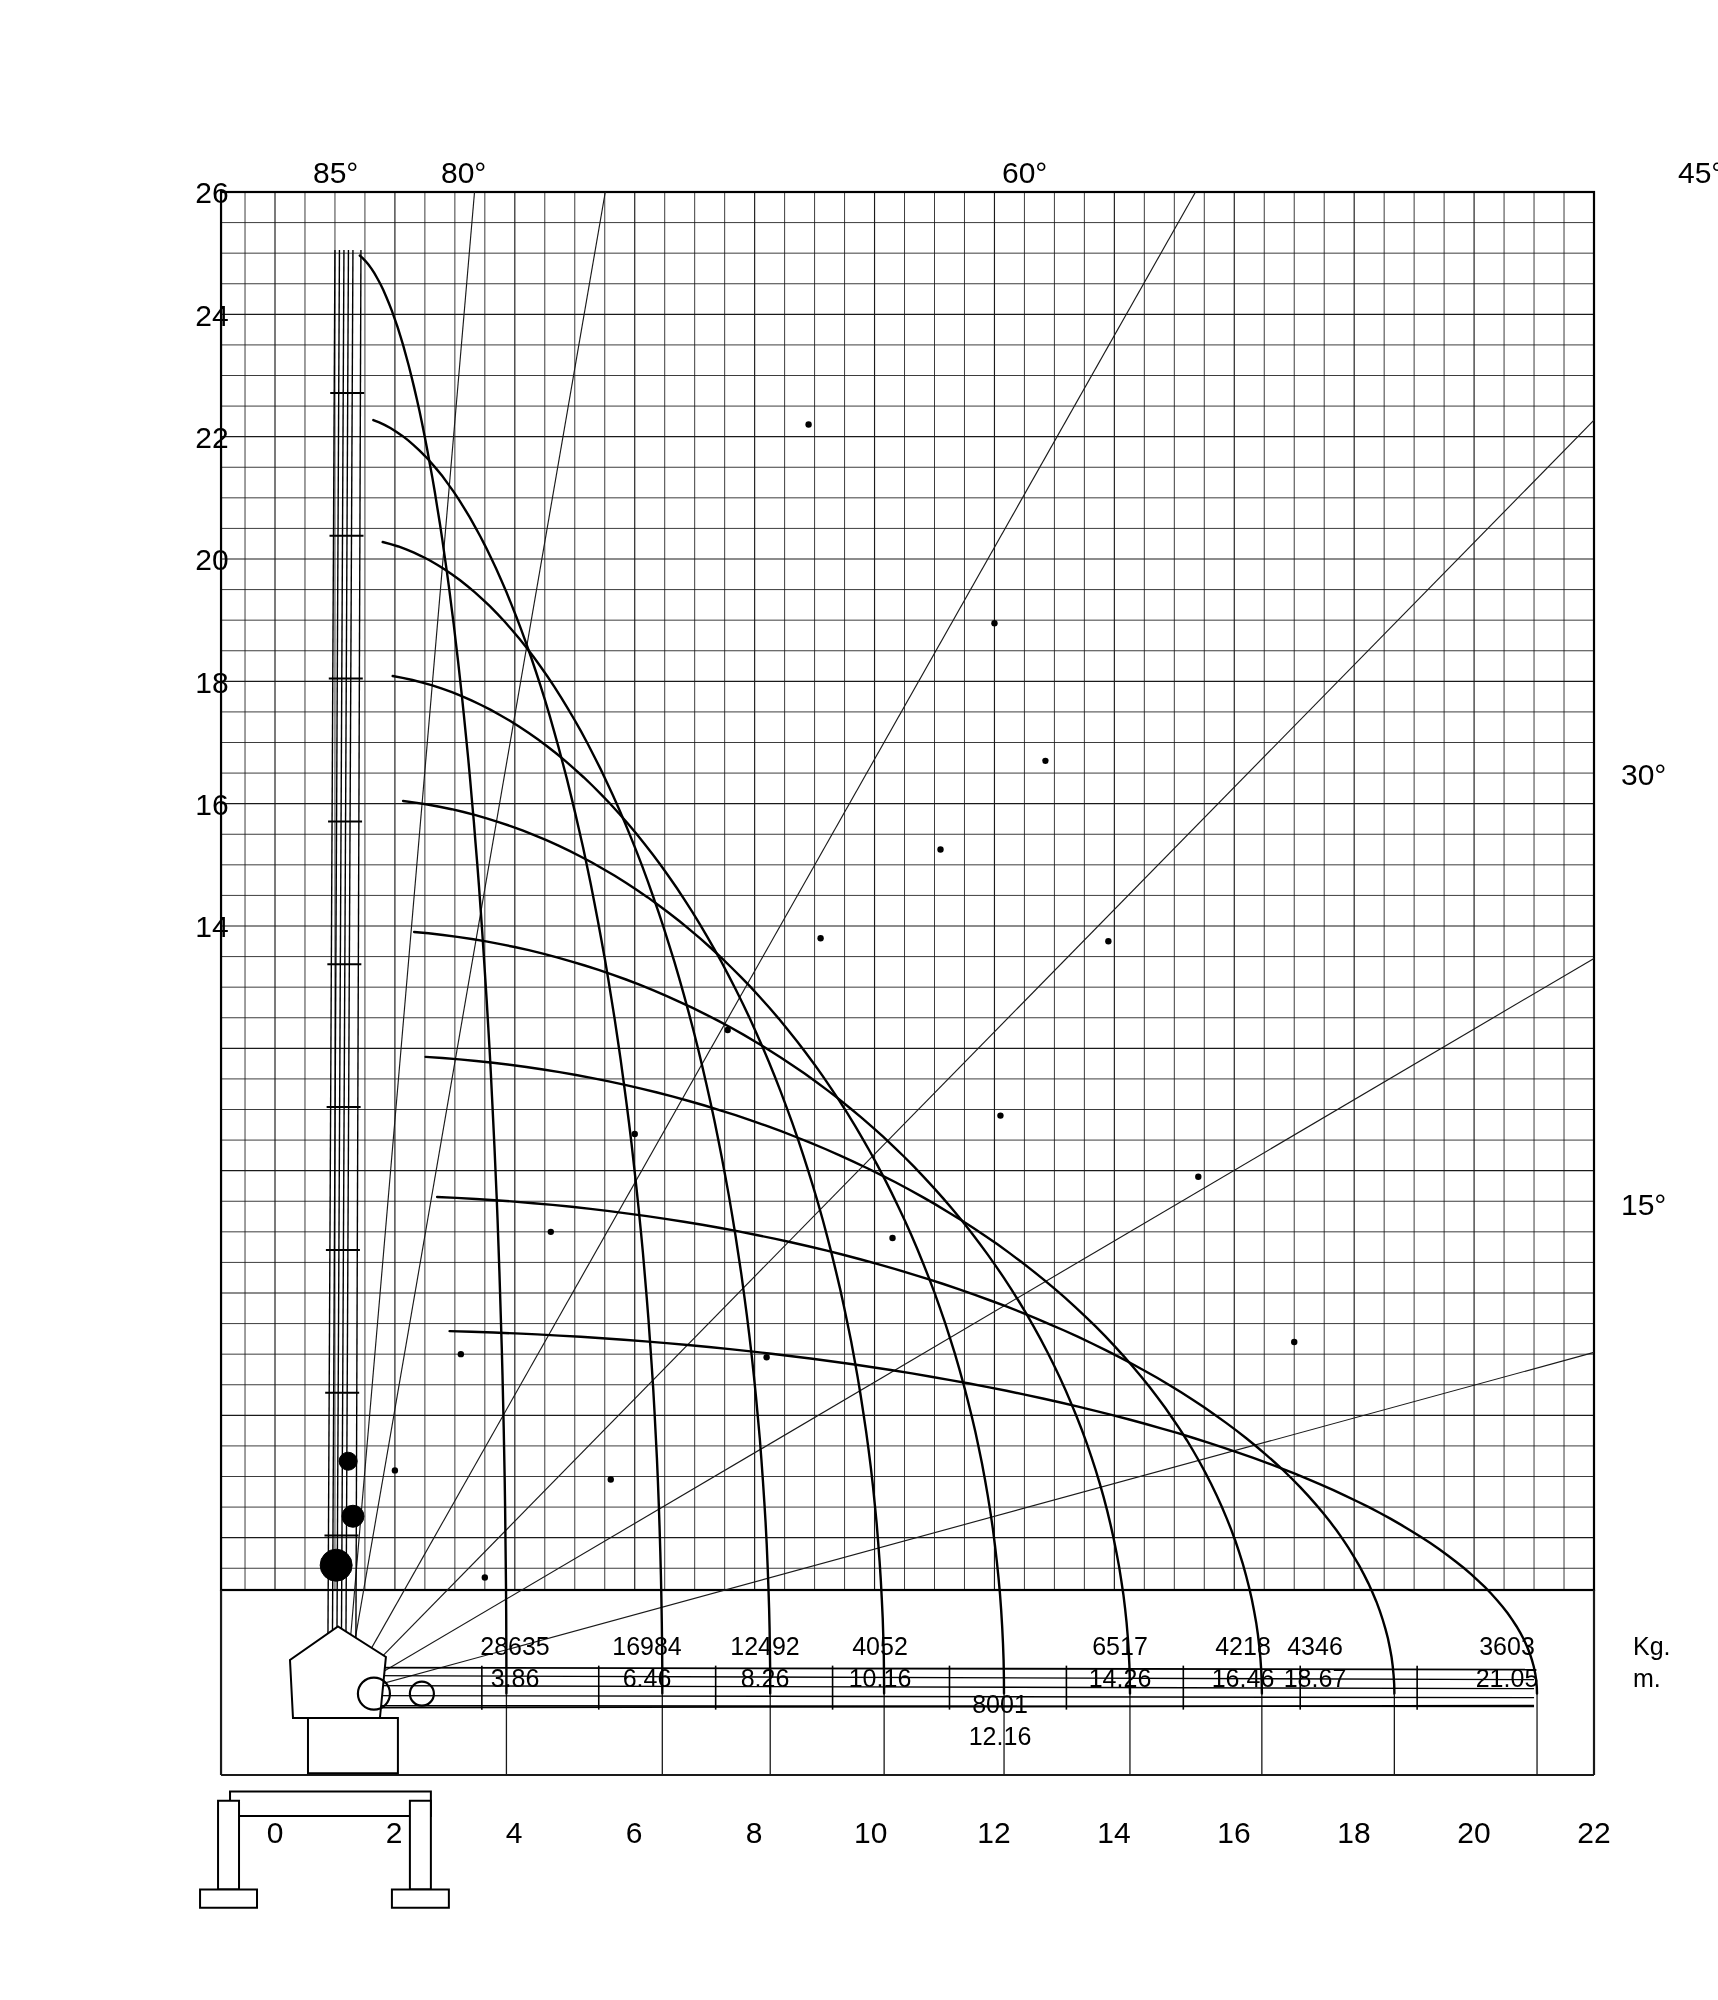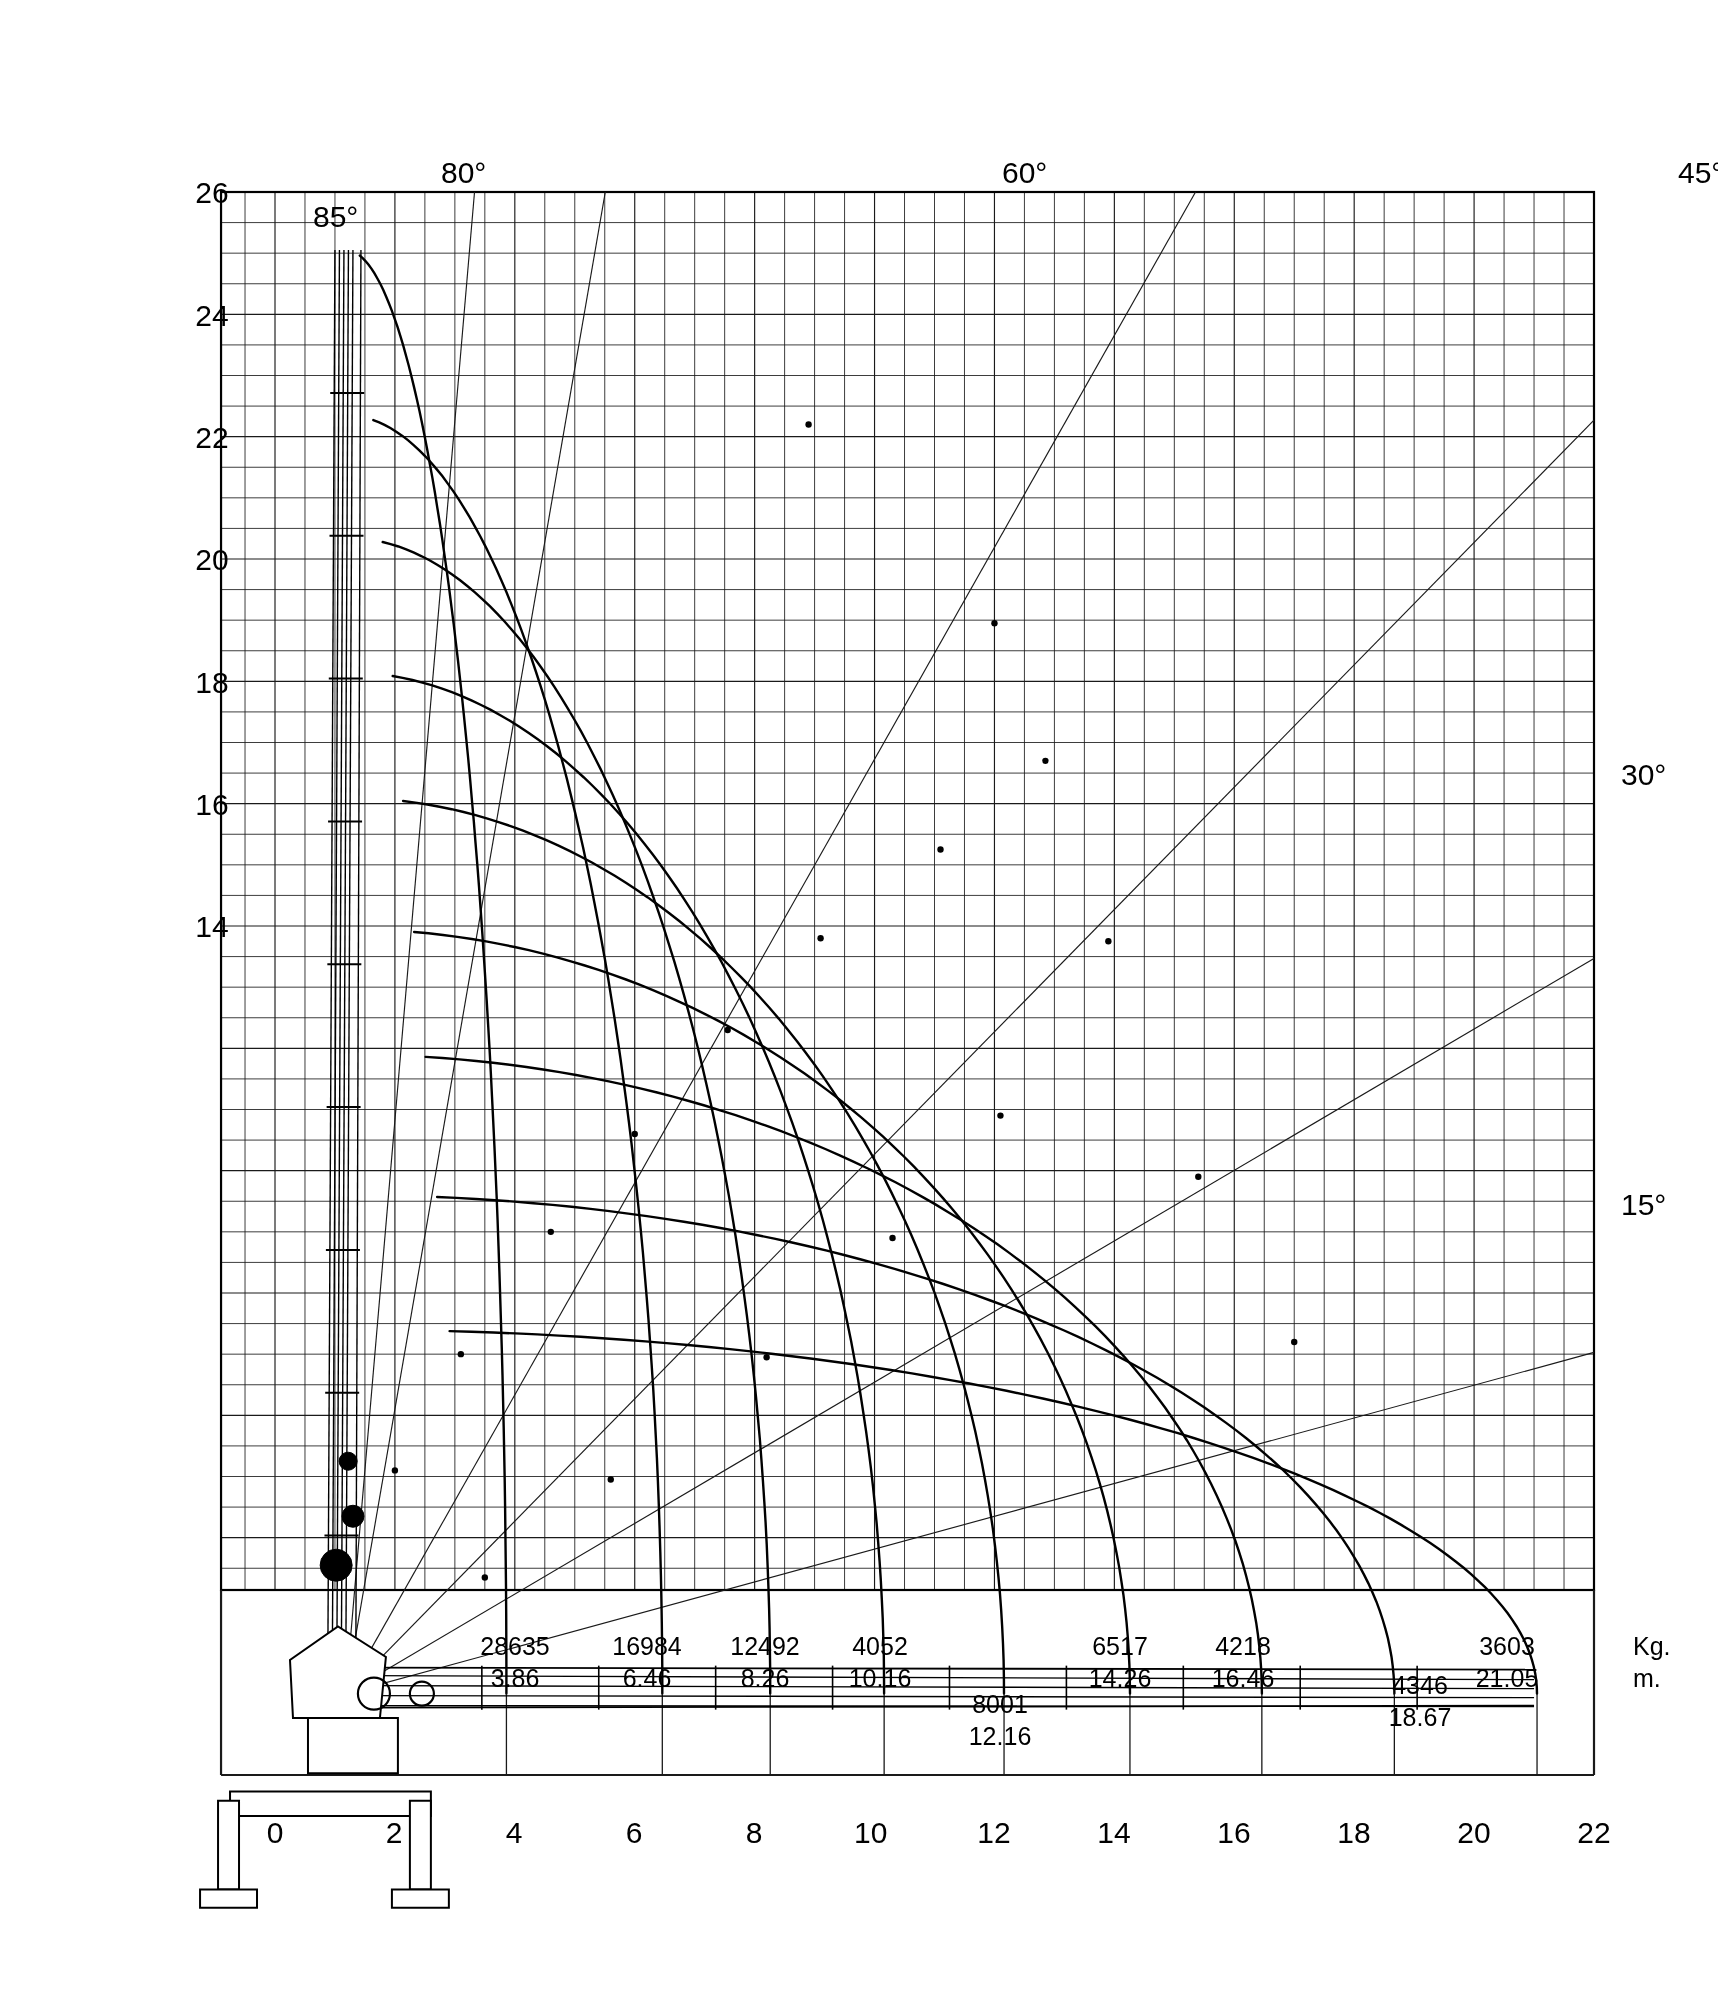--- a/index.html
+++ b/index.html
@@ -214,21 +214,21 @@
   <div class="lbl" style="left:614px;top:1818px;width:40px;text-align:center;">6</div>
   <div class="lbl" style="left:734px;top:1818px;width:40px;text-align:center;">8</div>
   <div class="lbl" style="left:854px;top:1818px;width:40px;text-align:left;">10</div>
   <div class="lbl" style="left:974px;top:1818px;width:40px;text-align:center;">12</div>
   <div class="lbl" style="left:1094px;top:1818px;width:40px;text-align:center;">14</div>
   <div class="lbl" style="left:1214px;top:1818px;width:40px;text-align:center;">16</div>
   <div class="lbl" style="left:1334px;top:1818px;width:40px;text-align:center;">18</div>
   <div class="lbl" style="left:1454px;top:1818px;width:40px;text-align:center;">20</div>
   <div class="lbl" style="left:1574px;top:1818px;width:40px;text-align:center;">22</div>
 
-  <div class="lbl ang-lbl" style="left:313px;top:158px;margin-top:44px;">85°</div>
+  <div class="lbl ang-lbl" style="left:313px;top:158px;">85°</div>
   <div class="lbl ang-lbl" style="left:441px;top:158px;">80°</div>
   <div class="lbl ang-lbl" style="left:1002px;top:158px;">60°</div>
   <div class="lbl ang-lbl" style="left:1678px;top:158px;">45°</div>
   <div class="lbl ang-lbl" style="left:1621px;top:760px;">30°</div>
   <div class="lbl ang-lbl" style="left:1621px;top:1190px;">15°</div>
 
   <div class="capcol" style="left:440px;top:1630px;width:150px;">
     <div>28635</div>
     <div>3.86</div>
   </div>
@@ -249,21 +249,21 @@
     <div>12.16</div>
   </div>
   <div class="capcol" style="left:1045px;top:1630px;width:150px;">
     <div>6517</div>
     <div>14.26</div>
   </div>
   <div class="capcol" style="left:1168px;top:1630px;width:150px;">
     <div>4218</div>
     <div>16.46</div>
   </div>
-  <div class="capcol" style="left:1345px;top:1630px;width:150px;margin-top:39px;">
+  <div class="capcol" style="left:1240px;top:1630px;width:150px;">
     <div>4346</div>
     <div>18.67</div>
   </div>
   <div class="capcol" style="left:1432px;top:1630px;width:150px;">
     <div>3603</div>
     <div>21.05</div>
   </div>
 
   <div class="capcol" style="left:1633px;top:1630px;width:80px;text-align:left;">
     <div>Kg.</div>

